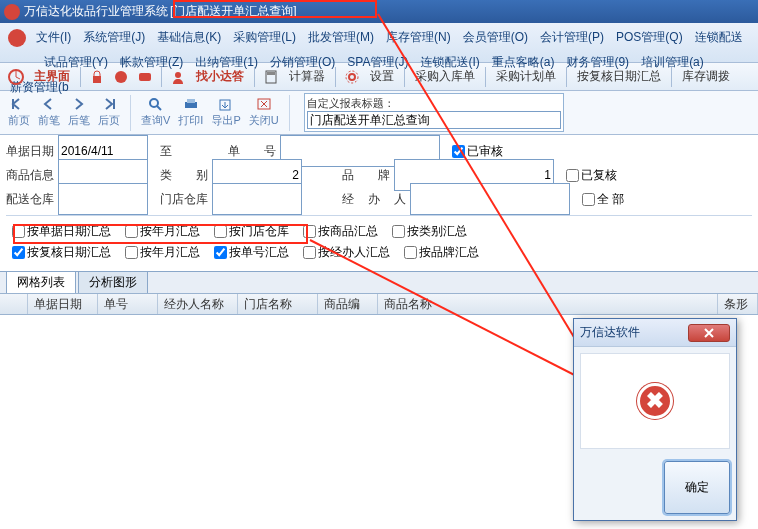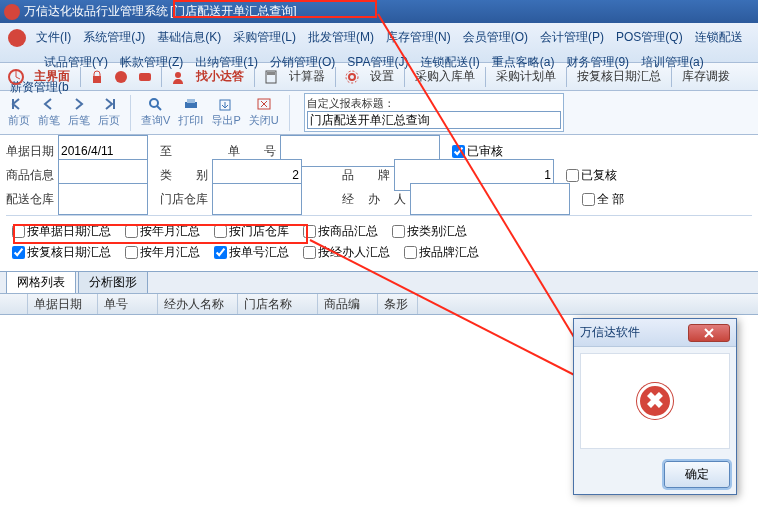--- a/index.html
+++ b/index.html
@@ -40,21 +40,21 @@
 .redbox1{position:absolute;border:2px solid #ff2a1a;left:173px;top:0;width:204px;height:18px;pointer-events:none}
 .redbox2{position:absolute;border:2px solid #ff2a1a;left:13px;top:224px;width:295px;height:20px;pointer-events:none}
 svg.arrowline{position:absolute;left:0;top:0;pointer-events:none}
 .dialog{position:absolute;left:573px;top:318px;width:164px;border:1px solid #4a72a8;background:#eef3f9;box-shadow:2px 2px 8px rgba(0,0,0,.35)}
 .dialog .dtitle{background:linear-gradient(#e7eefa,#cddcf0);height:28px;display:flex;align-items:center;padding:0 6px;border-bottom:1px solid #b7c9df}
 .dialog .dtitle .txt{flex:1;color:#123a6e}
 .dialog .close{width:42px;height:18px;background:linear-gradient(#e07a7a,#c7453b);border:1px solid #a23b32;border-radius:3px;color:#fff;display:flex;align-items:center;justify-content:center;cursor:pointer}
 .dialog .body{height:96px;display:flex;align-items:center;justify-content:center;background:#fff;margin:6px;border:1px solid #d6dfeb}
 .dialog .erricon{width:36px;height:36px;border-radius:50%;background:#d4453b;color:#fff;display:flex;align-items:center;justify-content:center;font-size:22px;font-weight:bold;border:3px solid #fff;box-shadow:0 0 0 1px #c94238}
 .dialog .btns{display:flex;justify-content:flex-end;padding:6px}
-.dialog .okbtn{border:1px solid #5a86bb;background:linear-gradient(#f5f9fe,#d2e1f2);padding:4px 20px;border-radius:3px;cursor:pointer;box-shadow:0 0 0 2px #9fc3ea}
+.dialog .okbtn{border:1px solid #5a86bb;background:linear-gradient(#f5f9fe,#d2e1f2);padding:17px 20px;border-radius:3px;cursor:pointer;box-shadow:0 0 0 2px #9fc3ea}
 </style>
 </head>
 <body>
 
 <div class="titlebar">
   <span class="appicon"></span>
   <span>万信达化妆品行业管理系统</span>
   <span style="margin-left:2px">[门店配送开单汇总查询]</span>
 </div>
 
@@ -314,20 +314,21 @@
   <div class="tab inactive">分析图形</div>
 </div>
 
 <div class="gridhead">
   <div class="gh" style="width:28px"></div>
   <div class="gh" style="width:70px">单据日期</div>
   <div class="gh" style="width:60px">单号</div>
   <div class="gh" style="width:80px">经办人名称</div>
   <div class="gh" style="width:80px">门店名称</div>
   <div class="gh" style="width:60px">商品编</div>
+  <div class="gh" style="flex:1">商品名称</div>
   <div class="gh" style="width:40px">条形</div>
 </div>
 <div class="gridbody"></div>
 
 <div class="redbox1"></div>
 <div class="redbox2"></div>
 
 <svg class="arrowline" width="758" height="529">
   <defs>
       <marker id="ah" markerWidth="10" markerHeight="10" refX="8" refY="3" orient="auto">

